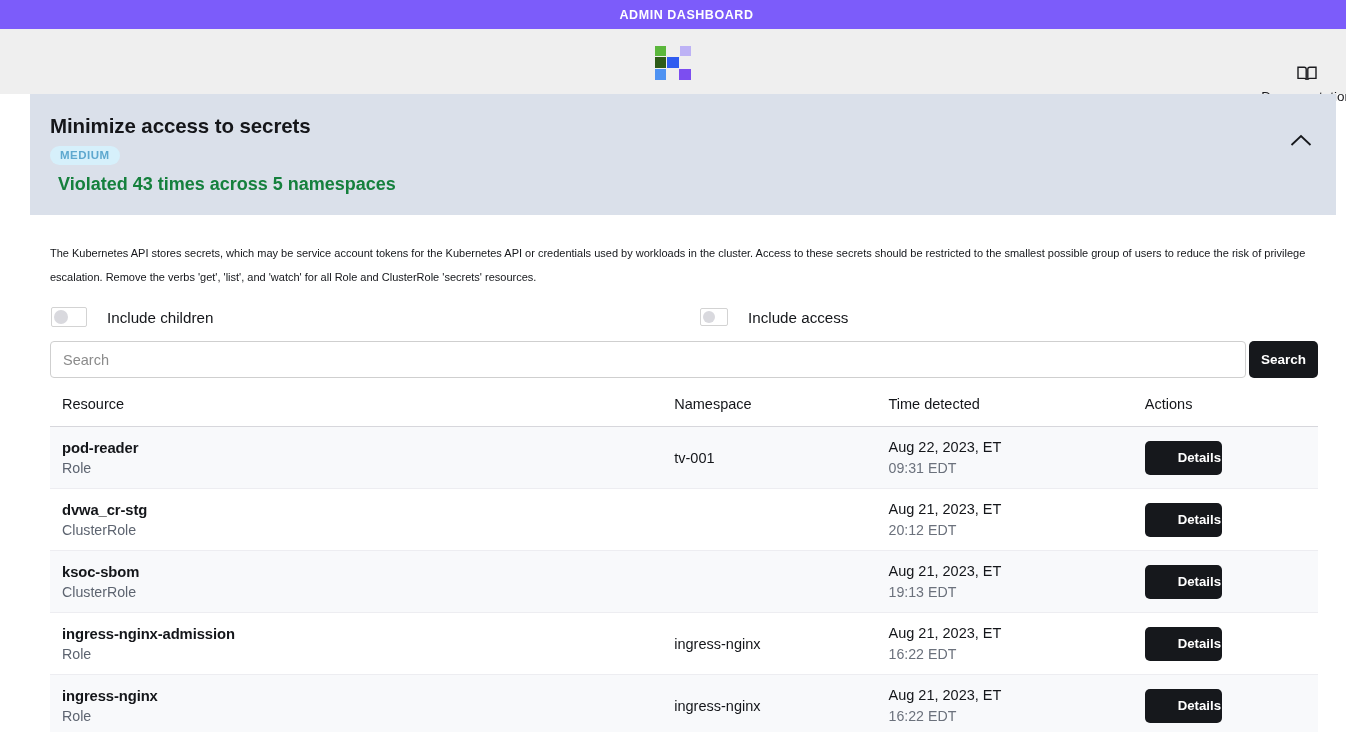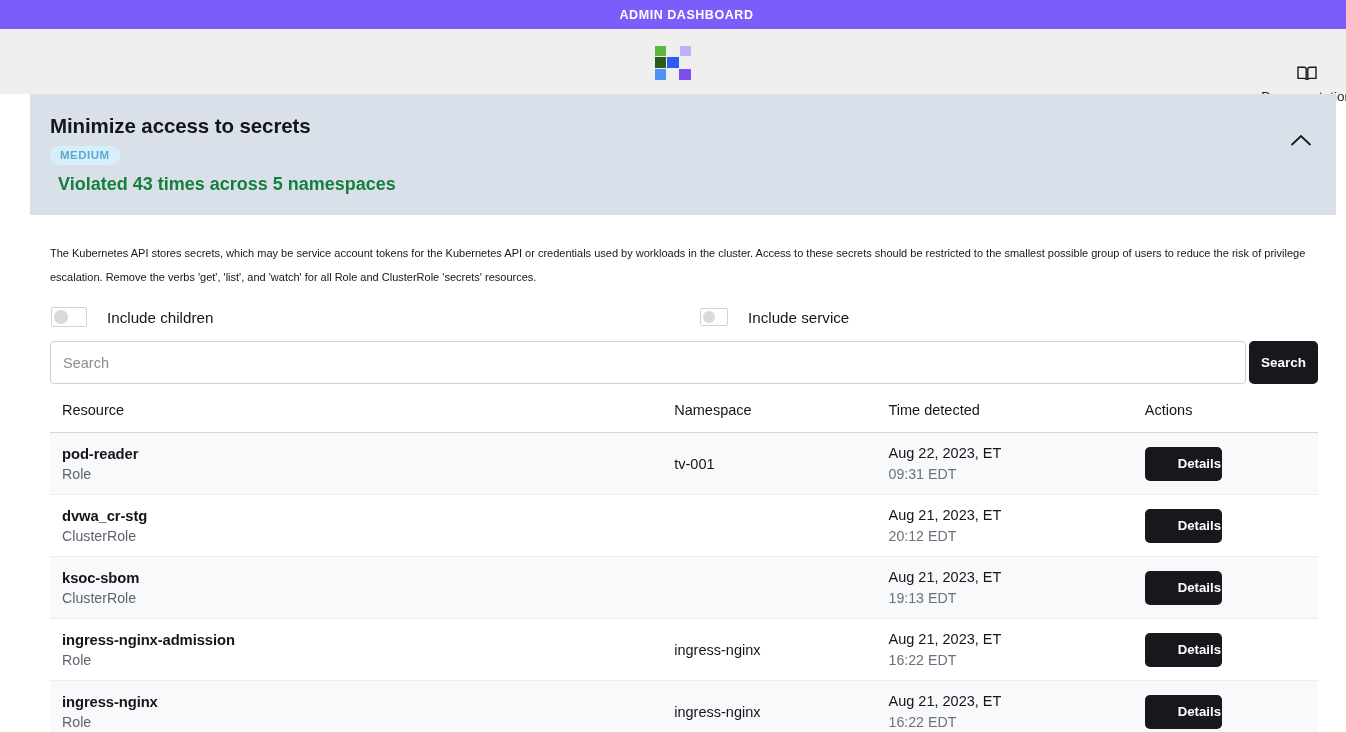--- a/index.html
+++ b/index.html
@@ -162,21 +162,21 @@
   .switch.narrow .knob { width: 12px; height: 12px; }
   .toggle-label {
     font-size: 15.2px;
     color: #14161a;
   }
 
   
   .search-row {
     display: flex;
     margin-top: 14px;
-    height: 43px;
+    height: 37px;
   }
   .search-input {
     flex: 1;
     border: 1px solid #cfcfcf;
     border-radius: 4px;
     padding: 0 12px;
     font-size: 14.5px;
     font-family: "Liberation Sans", sans-serif;
     color: #14161a;
     background: #ffffff;
@@ -296,21 +296,21 @@
     <div class="toggle-group first">
       <span class="switch">
         <span class="knob"></span>
       </span>
       <span class="toggle-label">Include children</span>
     </div>
     <div class="toggle-group">
       <span class="switch narrow">
         <span class="knob"></span>
       </span>
-      <span class="toggle-label">Include service</span>
+      <span class="toggle-label">Include access</span>
     </div>
   </div>
 
   <div class="search-row">
     <input class="search-input" type="text" placeholder="Search" style="">
     <button class="search-btn">Search</button>
   </div>
 
   <table class="tbl">
     <thead>

